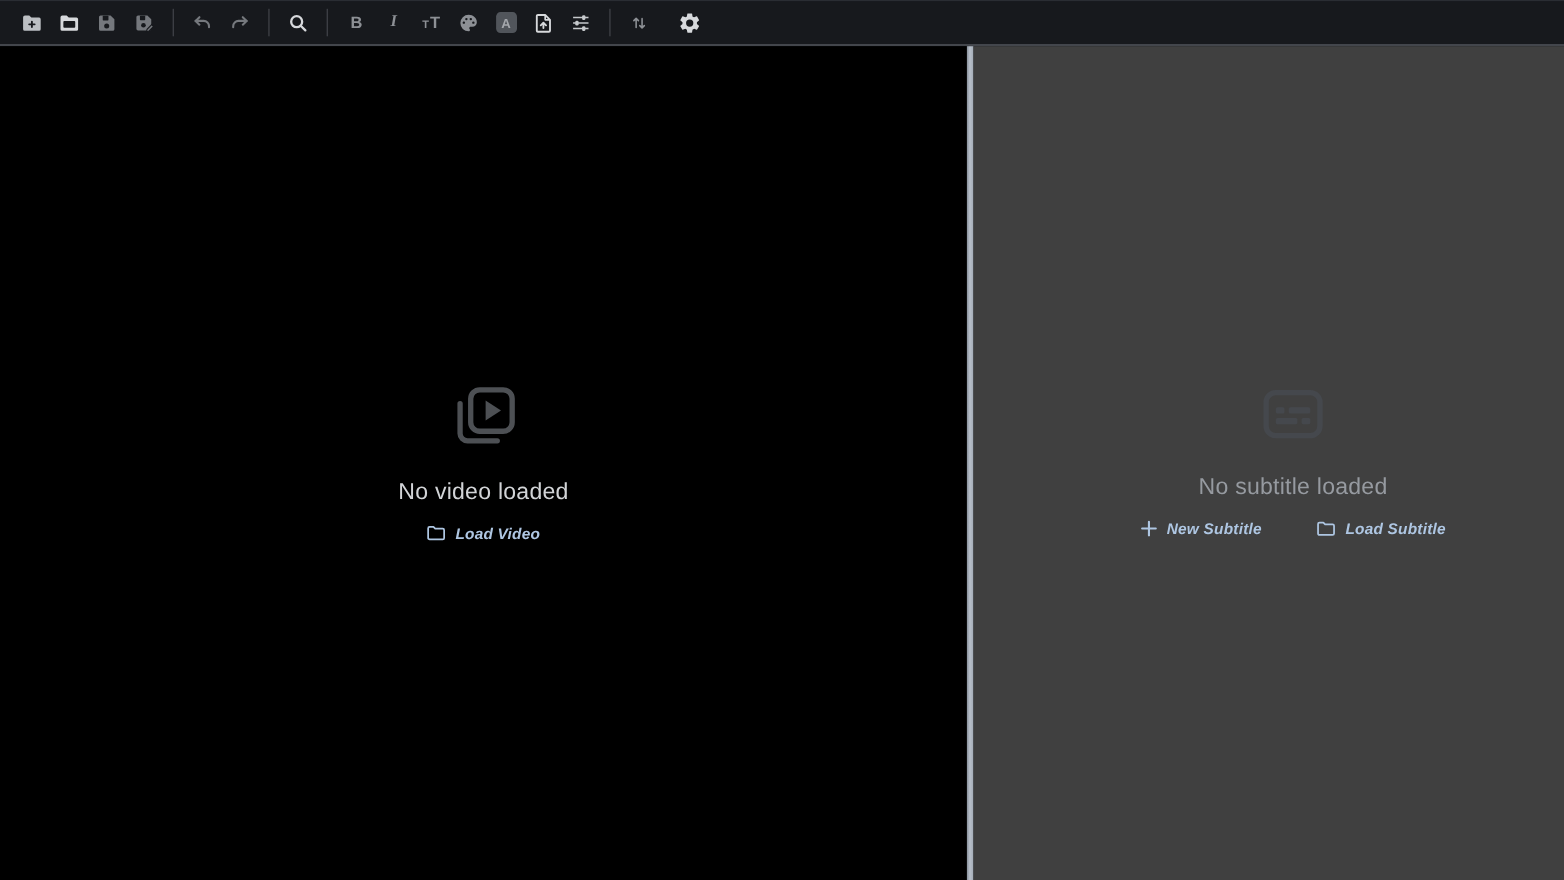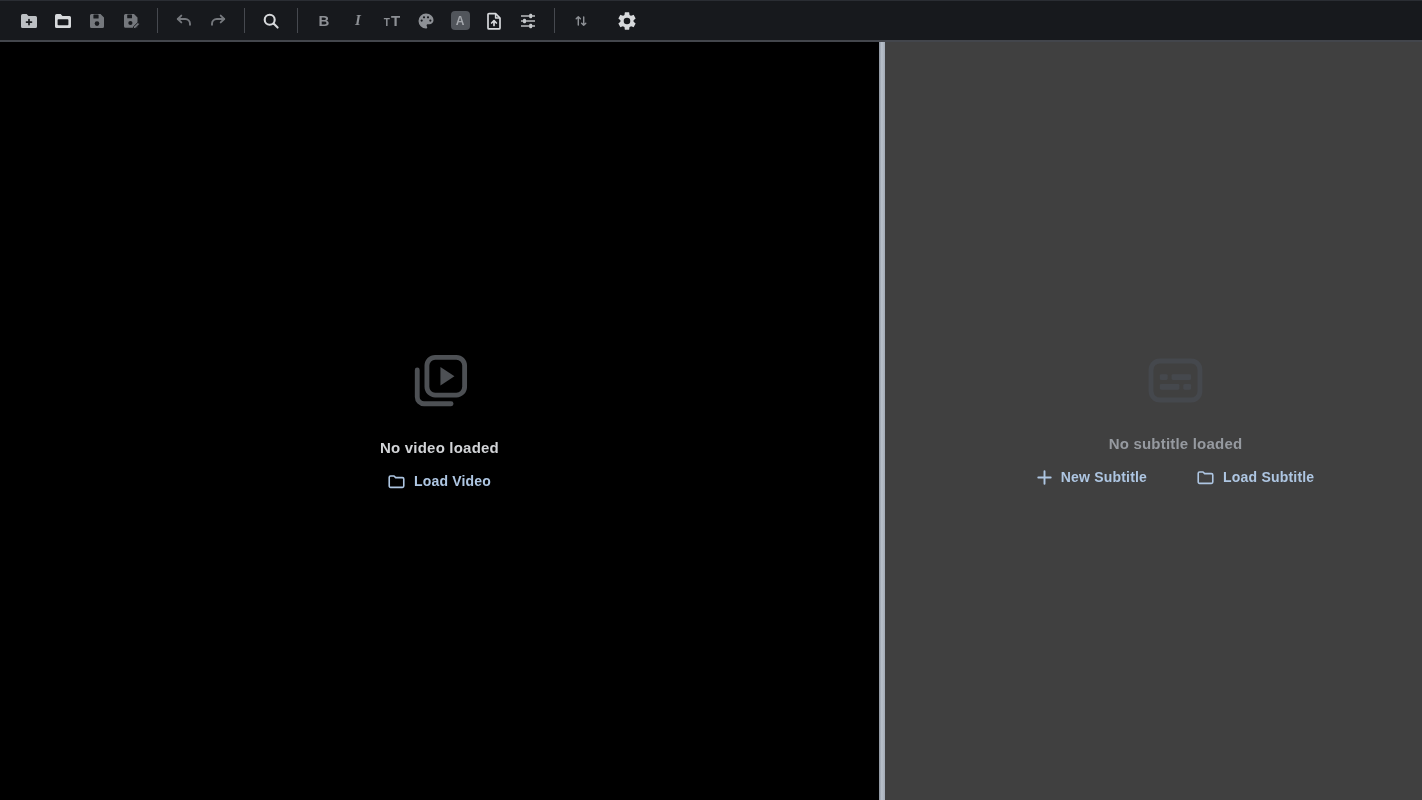--- a/index.html
+++ b/index.html
@@ -56,30 +56,30 @@
     flex: 1; height: 100%; background: #404040;
     display: flex; align-items: center; justify-content: center;
   }
   .empty-state {
     display: flex; flex-direction: column; align-items: center;
   }
   .subtitle-panel .empty-state { padding-left: 44px; }
   .empty-icon { color: #4d5054; margin-bottom: 28px; }
   .subtitle-panel .empty-icon { color: #45484d; margin-bottom: 32px; }
   .empty-title {
-    font-size: 15px; font-weight: 700; color: #d2d4d7;
+    font-size: 21px; font-weight: 400; color: #d2d4d7;
     margin-bottom: 17px; letter-spacing: .2px;
   }
   .subtitle-panel .empty-title { color: #969aa0; }
   .btn-row { display: flex; align-items: center; gap: 50px; }
   .link-btn {
     background: none; border: none; cursor: pointer;
-    display: flex; align-items: flex-end; gap: 9px;
+    display: flex; align-items: center; gap: 9px;
     color: #aec6e2; font-family: "Liberation Sans", sans-serif;
-    font-size: 14px; font-weight: 700; letter-spacing: .2px;
+    font-size: 14px; font-weight: 700; letter-spacing: .2px; font-style: italic;
   }
   .link-btn svg { flex: none; }
 </style>
 </head>
 <body>
 
 <div class="toolbar">
 
   <button class="tb-btn bright2" title="">
     <svg width="20" height="20" viewBox="0 0 20 20">

